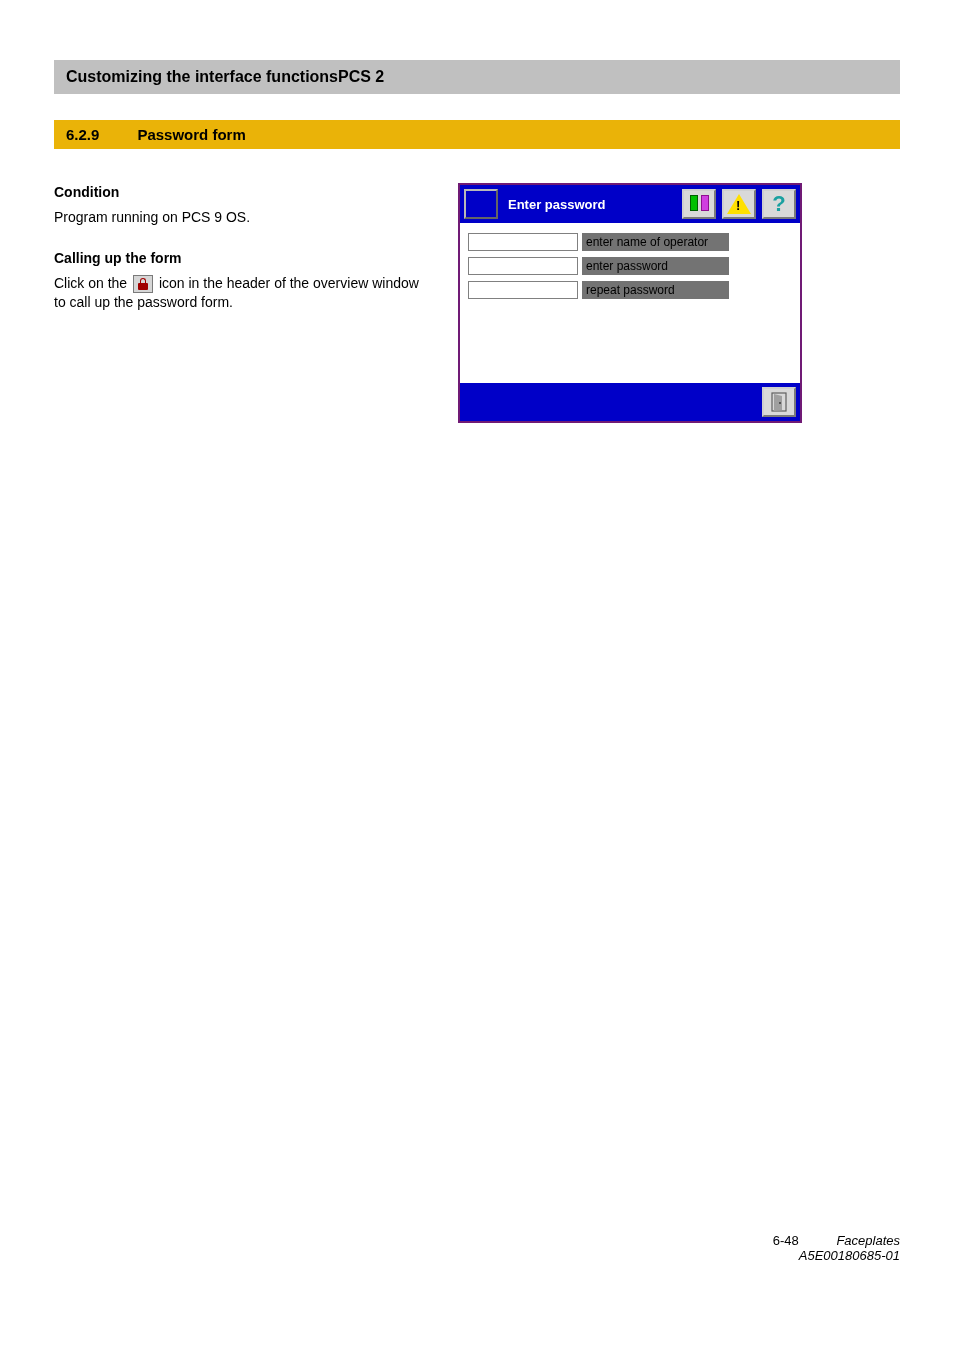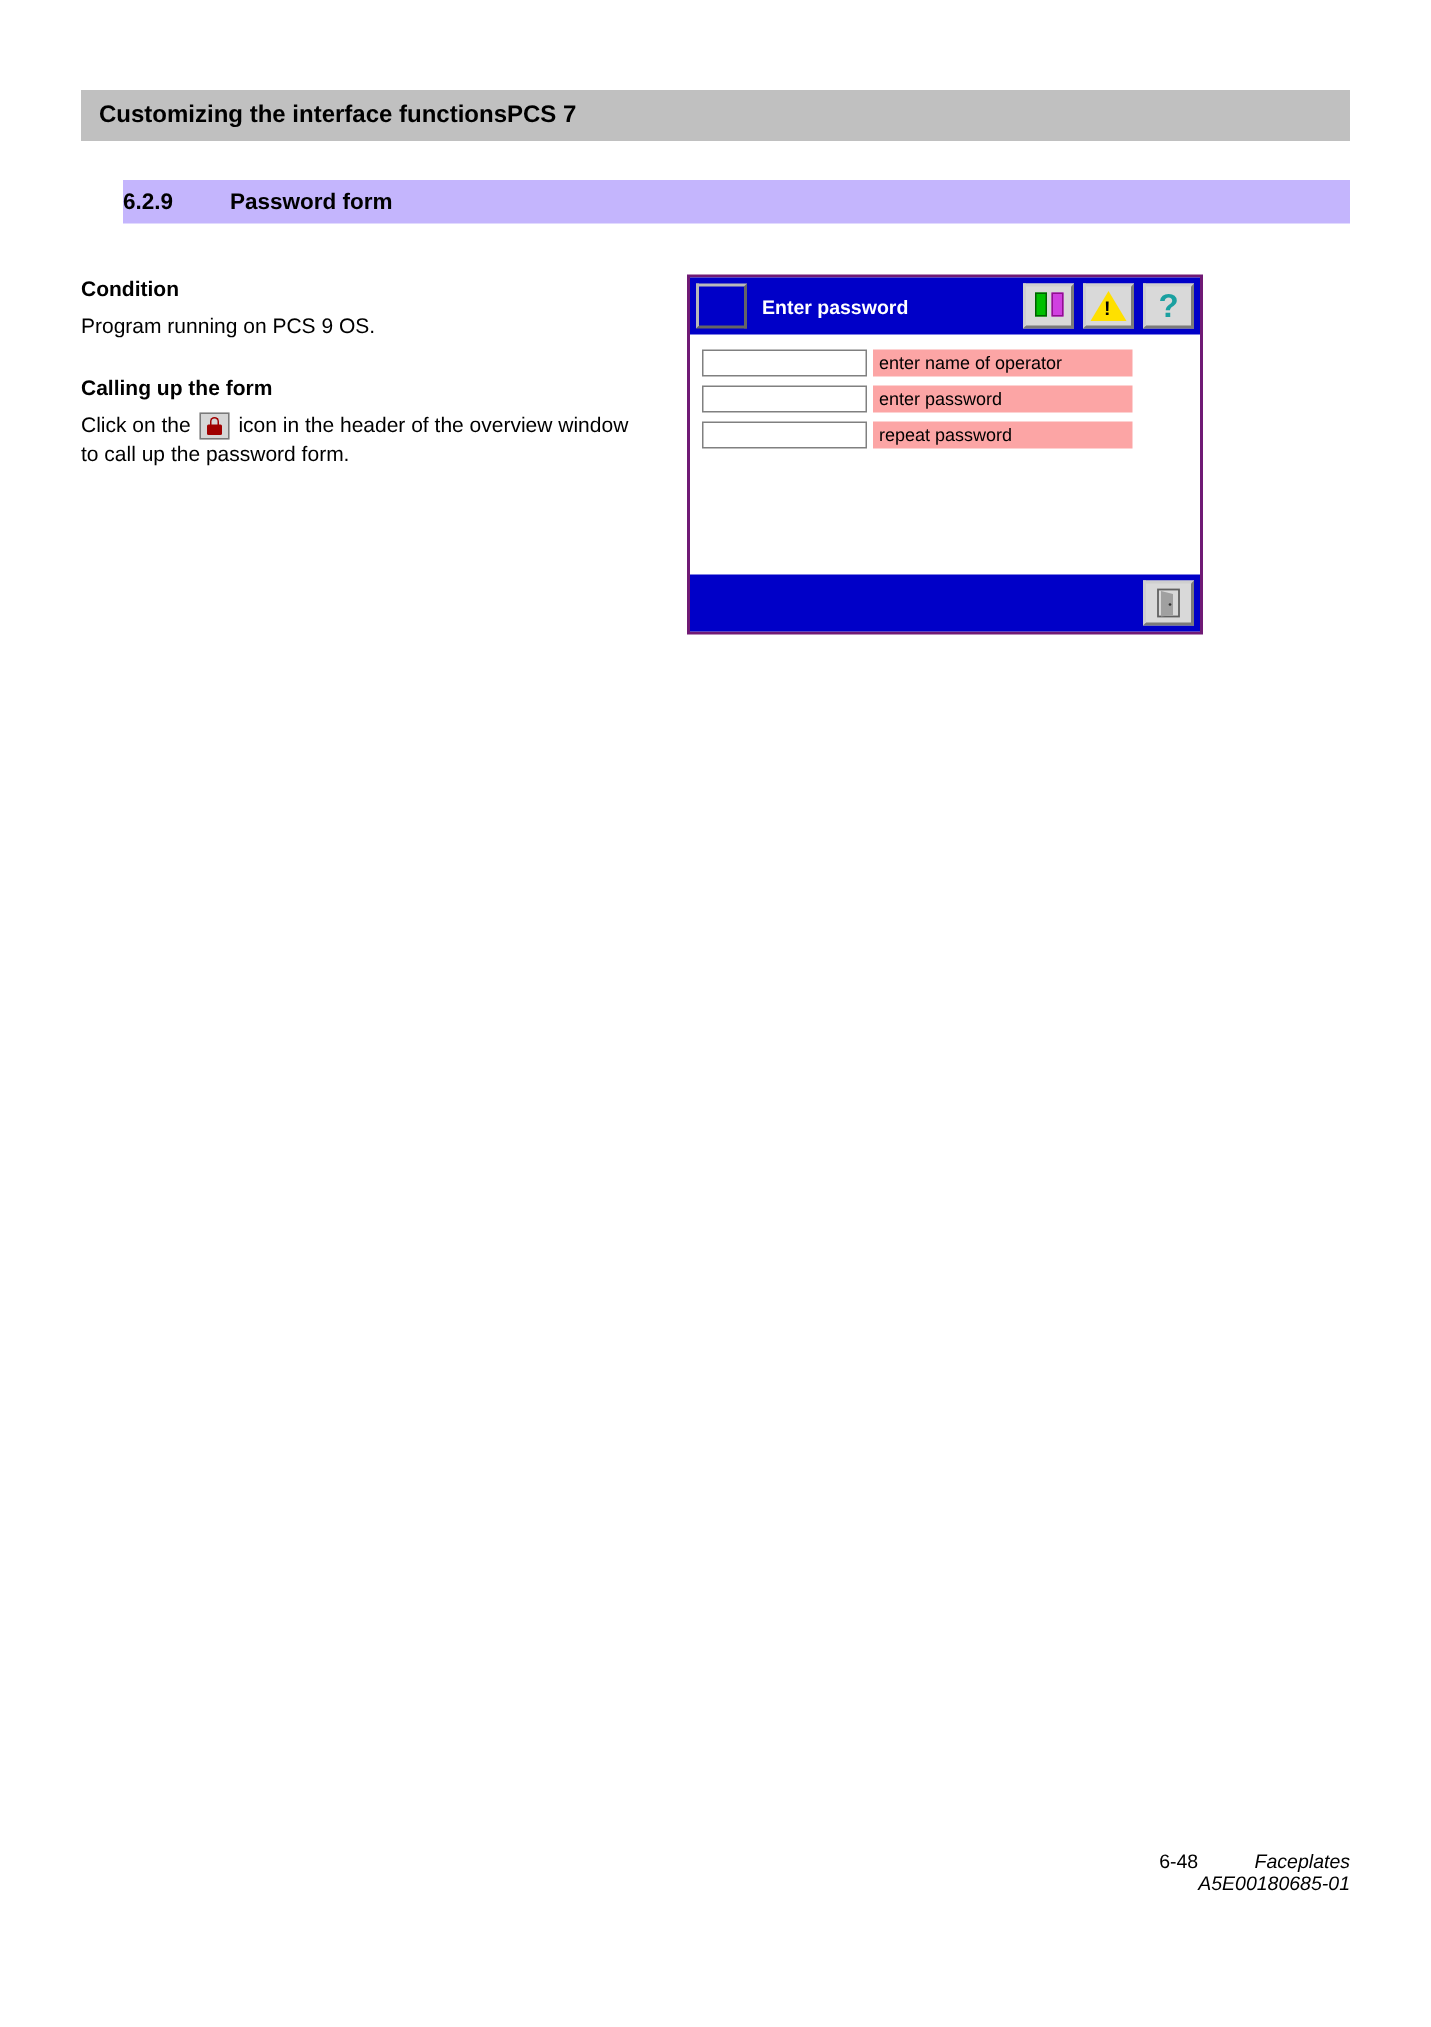--- a/index.html
+++ b/index.html
@@ -15,27 +15,26 @@
     background: #c0c0c0;
     display: flex;
     align-items: center;
     justify-content: flex-start;
     padding: 8px 12px;
     font-size: 16px;
     font-weight: bold;
     color: #000;
   }
   .section-band {
-    background: #c4b5fd;
+    background: #eab308;
     display: flex;
     align-items: center;
-    padding: 6px 0;
+    padding: 6px 12px;
     font-size: 15px;
     margin-top: 26px;
-    margin-left: 28px;
   }
   .band-num { font-weight: bold; margin-right: 38px; }
   .band-title { font-weight: bold; }
   .two-col {
     display: flex;
     gap: 24px;
     margin-top: 34px;
   }
   .left-col { flex: 0 0 380px; font-size: 14px; line-height: 1.35; }
   .left-col .condition-head { font-weight: bold; margin-bottom: 6px; }
@@ -101,44 +100,44 @@
   .warn-ico::after{content:"!";position:absolute;left:-3px;top:4px;font-size:13px;font-weight:bold;color:#000;}
   .q-ico{font-size:22px;color:#1aa0a0;font-weight:bold;}
   .hmi-body { padding: 10px 8px 8px 8px; min-height: 160px; }
   .form-row {
     display:flex;align-items:center;margin-bottom:6px;font-size:12px;
   }
   .form-row .input {
     width: 110px;height:18px;border:1px solid #808080;background:#fff;margin-right:4px;
   }
   .form-row .yellow-label {
-    background:#fca5a5;
+    background:#737373;
     padding:2px 6px 2px 4px;
-    width: 173px;
+    width: 147px;
     font-size:12px;
     line-height:14px;
   }
   .hmi-footer {
     background:#0000c8;display:flex;justify-content:flex-end;padding:4px;
   }
   .door-btn{
     width:34px;height:30px;border:2px outset #cfcfcf;background:#d9d9d9;
     display:flex;align-items:center;justify-content:center;font-size:16px;
   }
   .door-svg{width:16px;height:20px;}
   .footer-page {
     text-align:center;font-family:Arial;font-size:13px;margin-top:810px;
   }
 </style>
 </head>
 <body>
 
 <div class="header-band">
   <span>Customizing the interface functions</span>
-  <span>PCS 7</span>
+  <span>PCS 2</span>
 </div>
 
 <div class="section-band">
   <span class="band-num">6.2.9</span>
   <span class="band-title">Password form</span>
 </div>
 
 <div class="two-col">
   <div class="left-col">
     <div class="condition-head">Condition</div>

